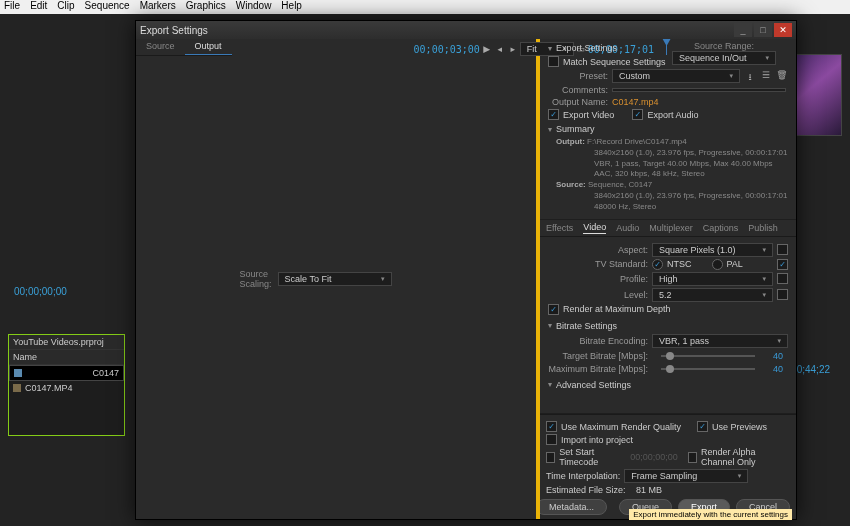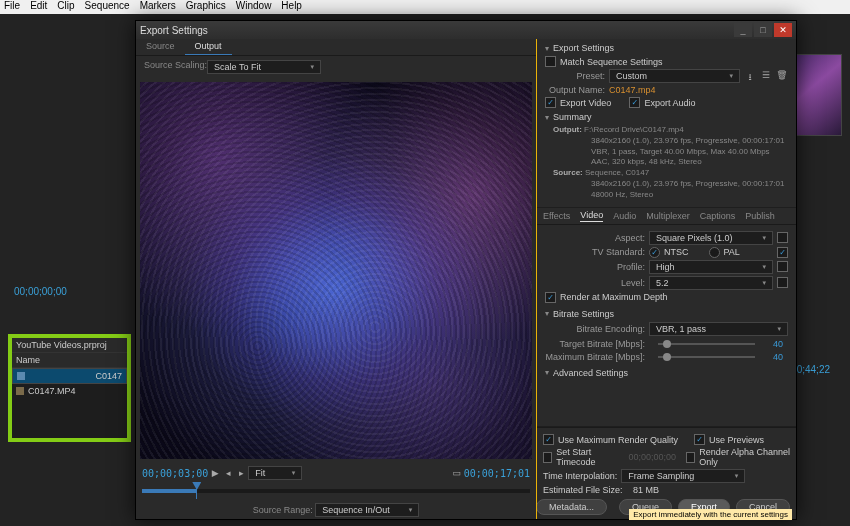--- a/index.html
+++ b/index.html
@@ -2,38 +2,38 @@
 <html><head>
 <meta charset="utf-8">
 <style>
 html,body{margin:0;padding:0;width:850px;height:526px;background:#1a1a1a;font-family:"Segoe UI",Tahoma,sans-serif;font-size:10px;color:#ccc;overflow:hidden}
 .menubar{height:14px;background:#f0f0f0;color:#000;display:flex;align-items:flex-start;padding:0 4px;font-size:10px}
 .menubar span{margin-right:10px}
 .bg{position:absolute;top:14px;left:0;right:0;bottom:0;background:#232323}
 .bg-thumb{position:absolute;top:40px;right:8px;width:48px;height:80px;background:linear-gradient(140deg,#4a2a6a,#8b4aa0 40%,#2a1a3a);border:1px solid #444}
 .bg-timecode{position:absolute;right:20px;top:350px;color:#3aa0d8;font-size:10px}
 .bg-tcleft{position:absolute;left:14px;top:272px;color:#3aa0d8;font-size:10px}
-.bg-panel{position:absolute;left:8px;top:320px;width:115px;height:100px;background:#1d1d1d;border:4px solid #84cc16;font-size:9px}
+.bg-panel{position:absolute;left:8px;top:320px;width:115px;height:100px;background:#1d1d1d;border:1px solid #84cc16;font-size:9px}
 .bg-panel .hdr{background:#2a2a2a;padding:2px 4px;border-bottom:1px solid #333}
 .bg-panel .row{padding:2px 4px;display:flex;align-items:center;gap:4px}
-.bg-panel .row.sel{background:#0c4a6e}
+.bg-panel .row.sel{background:#000000}
 .bin-ico{width:8px;height:8px;background:#5a8ab0}
 .dialog{position:absolute;left:135px;top:20px;width:660px;height:498px;background:#2a2a2a;border:1px solid #000;box-shadow:0 0 20px rgba(0,0,0,.7);display:flex;flex-direction:column}
 .titlebar{height:18px;background:linear-gradient(#3a3a3a,#2d2d2d);display:flex;align-items:center;padding:0 4px;font-size:10px;color:#ddd}
 .titlebar .spacer{flex:1}
 .winbtn{width:18px;height:14px;margin-left:2px;display:flex;align-items:center;justify-content:center;font-size:9px}
 .winbtn.close{background:#c0392b;color:#fff}
 .winbtn.other{background:#3a3a3a;color:#aaa}
 .dbody{flex:1;display:flex;overflow:hidden}
-.left{width:400px;display:flex;flex-direction:column;border-right:1px solid #eab308}
+.left{width:400px;display:flex;border-right:4px solid #eab308}
 .right{flex:1;display:flex;flex-direction:column;overflow:hidden;font-size:9px}
 .tabs{display:flex;height:16px;border-bottom:1px solid #1a1a1a;font-size:9px}
 .tab{padding:2px 10px;color:#888}
 .tab.active{color:#ddd;border-bottom:1px solid #3a7ab8}
-.scaling-row{display:flex;align-items:flex-start;padding:4px 8px;font-size:9px;color:#888;}
+.scaling-row{display:flex;align-items:center;padding:4px 8px;font-size:9px;color:#888;gap:6px}
 .sel{background:#1d1d1d;border:1px solid #444;padding:1px 6px;min-width:100px;color:#ccc;display:flex;justify-content:space-between;align-items:center;font-size:9px}
 .sel .caret{font-size:7px;color:#888}
 .preview{flex:1;margin:4px;background:radial-gradient(ellipse 60% 55% at 50% 55%,#4a6ad8 0%,#3a4aa8 25%,#2a2a6a 45%,#1a1a3a 65%,#0a0818 100%);position:relative;overflow:hidden}
 .preview::before{content:"";position:absolute;inset:0;background:radial-gradient(circle at 20% 20%,rgba(138,74,176,.5),transparent 40%),radial-gradient(circle at 85% 30%,rgba(200,100,200,.4),transparent 35%),radial-gradient(circle at 75% 80%,rgba(90,60,140,.5),transparent 40%)}
 .preview::after{content:"";position:absolute;inset:0;background-image:repeating-radial-gradient(circle at 30% 70%,transparent 0,transparent 3px,rgba(0,0,0,.15) 3px,rgba(0,0,0,.15) 5px),repeating-radial-gradient(circle at 60% 65%,transparent 0,transparent 4px,rgba(255,255,255,.06) 4px,rgba(255,255,255,.06) 6px)}
 .transport{height:20px;display:flex;align-items:center;padding:0 6px;gap:1px;font-size:9px}
 .tc{color:#3aa0d8;font-family:monospace;font-size:10px}
 .tbtn{color:#aaa;width:12px;text-align:center}
 .fit{flex:1;text-align:left;color:#aaa}
 .scrub{height:18px;position:relative;margin:0 6px}
@@ -162,20 +162,26 @@
             <span class="flabel">Preset:</span>
             <div class="sel">
               <span>Custom</span>
               <span class="caret">▾</span>
             </div>
           <span class="ico-btn">⭳</span>
           <span class="ico-btn">☰</span>
           <span class="ico-btn">🗑</span>
         </div>
         <div class="frow">
+            <span class="flabel">Comments:</span>
+            <div class="sel" style="max-width:160px">
+              <span></span>
+            </div>
+          </div>
+        <div class="frow">
             <span class="flabel">Output Name:</span>
             <span class="link">C0147.mp4</span>
           </div>
         <div class="frow">
           <span class="cb on"></span>
             <span>Export Video</span>
           <span style="width:10px"></span>
           <span class="cb on"></span>
             <span>Export Audio</span>
         </div>
@@ -278,20 +284,24 @@
 
       <div class="footer">
         <div class="frow">
           <span class="cb on"></span>
             <span>Use Maximum Render Quality</span>
           <span style="width:8px"></span>
           <span class="cb on"></span>
             <span>Use Previews</span>
         </div>
         <div class="frow">
+            <span class="cb"></span>
+            <span>Import into project</span>
+          </div>
+        <div class="frow">
           <span class="cb"></span>
             <span>Set Start Timecode</span>
           <span style="color:#555;margin:0 6px">00;00;00;00</span>
           <span class="cb"></span>
             <span>Render Alpha Channel Only</span>
         </div>
         <div class="frow">
             <span>Time Interpolation:</span>
             <div class="sel" style="max-width:110px">
               <span>Frame Sampling</span>

